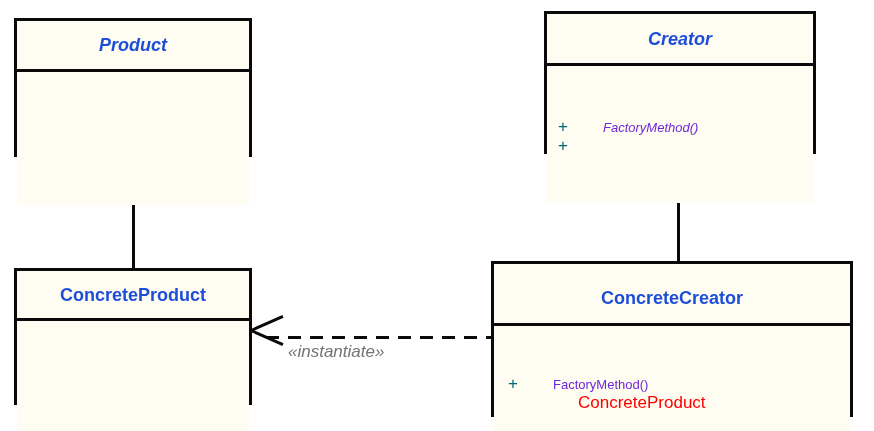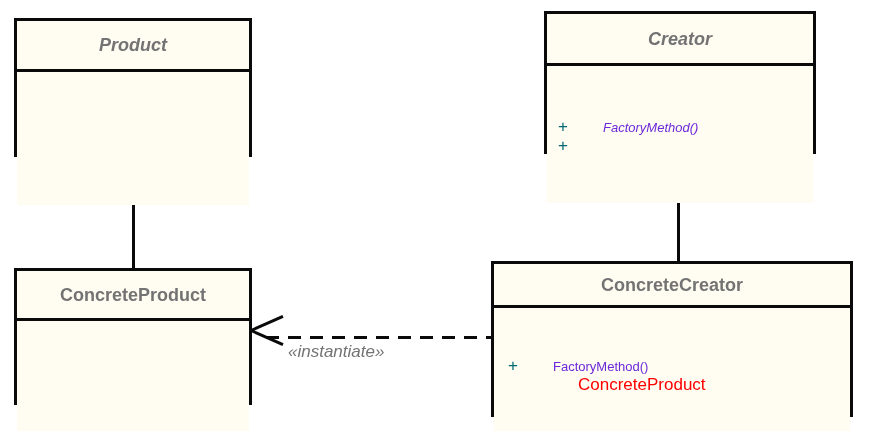--- a/index.html
+++ b/index.html
@@ -29,21 +29,21 @@
   }
   .class-name-compartment {
     box-sizing: border-box;
     display: flex;
     align-items: center;
     justify-content: center;
     border-bottom: 3px solid #0a0a0a;
     background: #fffcf2;
   }
   .class-name {
-    color: #737373;
+    color: #1d4ed8;
     font-weight: bold;
     line-height: 1;
     white-space: nowrap;
     letter-spacing: 0px;
   }
   .class-name.abstract {
     font-style: italic;
   }
   .members-compartment {
     box-sizing: border-box;
@@ -87,21 +87,21 @@
   #creator-class      { left: 544px; top: 11px;  width: 272px; height: 143px; }
   #creator-class .class-name-compartment { height: 52px; }
   #creator-class .class-name { font-size: 18px; }
   #creator-class .members-compartment { padding: 13px 0 0 11px; }
 
   #concrete-product-class { left: 14px; top: 268px; width: 238px; height: 137px; }
   #concrete-product-class .class-name-compartment { height: 50px; }
   #concrete-product-class .class-name { font-size: 18px; }
 
   #concrete-creator-class { left: 491px; top: 261px; width: 362px; height: 156px; }
-  #concrete-creator-class .class-name-compartment { height: 44px; }
+  #concrete-creator-class .class-name-compartment { height: 53px; margin-top: 9px; }
   #concrete-creator-class .class-name { font-size: 18px; }
   #concrete-creator-class .members-compartment { padding: 10px 0 0 14px; }
   #concrete-creator-class .member-note { padding-left: 70px; }
 
   
   .generalization { position: absolute; z-index: 2; }
   .gen-line {
     position: absolute;
     width: 3px;
     background: #0a0a0a;

